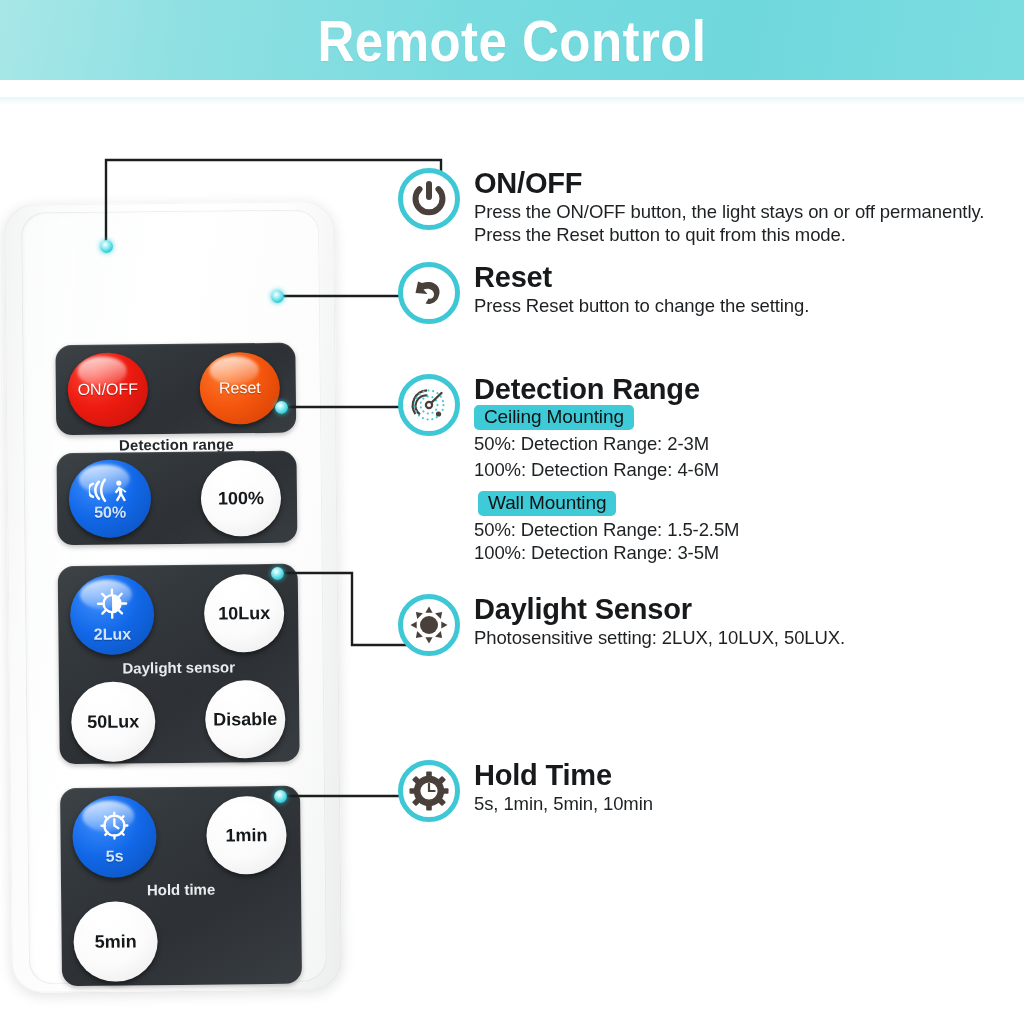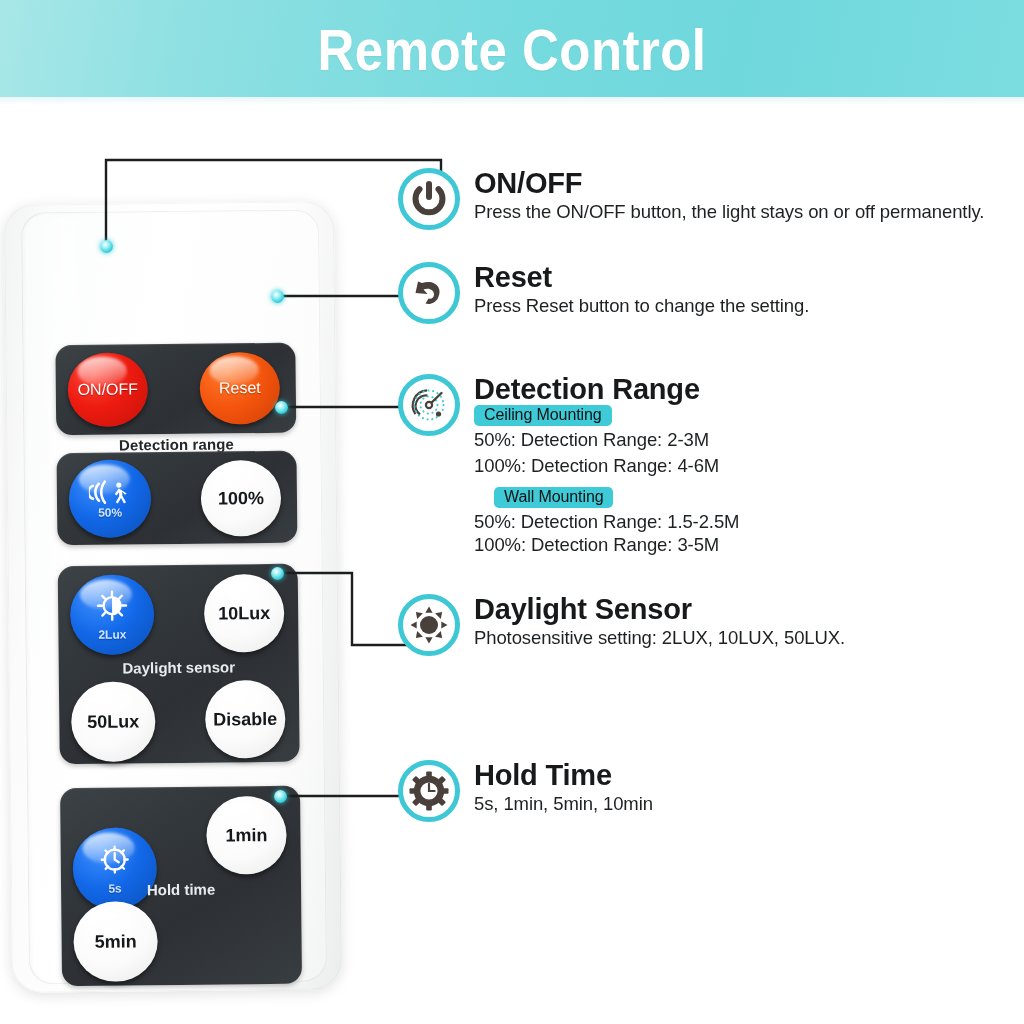--- a/index.html
+++ b/index.html
@@ -7,21 +7,21 @@
     width:1024px;height:1024px;
     background:#ffffff;
     font-family:"Liberation Sans", sans-serif;
     overflow:hidden;
     position:relative;
   }
   .page{position:absolute;inset:0;}
 
   
   .header{
-    position:absolute;left:0;top:0;width:1024px;height:97px;
+    position:absolute;left:0;top:0;width:1024px;height:80px;
     background:linear-gradient(100deg,#a8e7e8 0%,#8fe0e2 18%,#77dbdf 48%,#6fd8dd 72%,#7cdde0 100%);
     display:flex;align-items:center;justify-content:center;
   }
   .header-title{
     color:#ffffff;
     font-size:58px;
     font-weight:bold;
     letter-spacing:0.5px;
     transform:scaleX(0.88);
     text-shadow:0 1px 2px rgba(0,0,0,0.06);
@@ -96,31 +96,31 @@
     background:linear-gradient(170deg,rgba(255,255,255,0.85),rgba(255,255,255,0.05));
     border-radius:50%;filter:blur(1.5px);pointer-events:none;
   }
   .key-red{background:radial-gradient(circle at 34% 28%,#ff4b3d 0%,#ee1b10 45%,#c4110a 100%);}
   .key-orange{background:radial-gradient(circle at 34% 28%,#ff7a2e 0%,#f4550d 48%,#cf3e05 100%);}
   .key-blue{background:radial-gradient(circle at 34% 26%,#3f90ff 0%,#1268e8 48%,#0b4fb8 100%);}
   .key-white{background:radial-gradient(circle at 38% 26%,#ffffff 0%,#fbfbfb 55%,#e9e9e9 100%);}
   .key-label{position:relative;z-index:2;font-weight:bold;line-height:1;}
   .lbl-on-light{color:#ffffff;font-size:16px;text-shadow:0 1px 1px rgba(0,0,0,0.35);font-weight:normal;}
   .lbl-on-dark{color:#16191b;font-size:18px;}
-  .lbl-blue-sub{color:#cfe4ff;font-size:12px;font-weight:bold;margin-top:2px;text-shadow:0 1px 1px rgba(0,0,0,.3);}
+  .lbl-blue-sub{color:#cfe4ff;font-size:16px;font-weight:bold;margin-top:2px;text-shadow:0 1px 1px rgba(0,0,0,.3);}
 
   .k-onoff{left:62px;top:149px;width:80px;height:74px;}
   .k-reset{left:194px;top:150px;width:80px;height:72px;}
   .k-50{left:62px;top:256px;width:82px;height:78px;}
   .k-100{left:194px;top:258px;width:80px;height:76px;}
   .k-2lux{left:62px;top:371px;width:84px;height:80px;text-align:center;}
   .k-10lux{left:196px;top:372px;width:80px;height:78px;}
   .k-50lux{left:62px;top:478px;width:84px;height:80px;}
   .k-disable{left:196px;top:478px;width:80px;height:78px;text-align:center;}
-  .k-5s{left:62px;top:624px;width:84px;height:82px;}
+  .k-5s{left:62px;top:592px;width:84px;height:82px;}
   .k-1min{left:196px;top:594px;width:80px;height:78px;text-align:center;}
   .k-5min{left:62px;top:698px;width:84px;height:80px;}
   .k-10min{left:196px;top:698px;width:80px;height:78px;}
 
   .icon-svg{position:relative;z-index:2;display:block;}
 
   
   .connectors{position:absolute;left:0;top:0;width:1024px;height:1024px;pointer-events:none;}
   .dot{
     position:absolute;width:13px;height:13px;border-radius:50%;
@@ -148,25 +148,25 @@
     letter-spacing:-0.1px;white-space:nowrap;
   }
   .e-onoff{left:0px;top:168px;}
   .e-reset{left:0px;top:262px;}
   .e-range{left:0px;top:374px;}
   .e-daylight{left:0px;top:594px;}
   .e-hold{left:0px;top:760px;}
 
   .tag{
     display:inline-block;background:#3ecad6;color:#101213;
-    font-size:16px;font-weight:normal;
+    font-size:19px;font-weight:normal;
     padding:1px 10px 2px 10px;border-radius:5px;margin-bottom:1px;
     letter-spacing:-0.1px;
   }
-  .tag-wall{margin-left:20px;}
+  .tag-wall{margin-left:4px;}
   .gap{height:10px;}
 </style>
 </head>
 <body>
 
 <div class="page">
 
   <div class="header">
     <div class="header-title">Remote Control</div>
   </div>
@@ -295,20 +295,21 @@
     <div class="entry e-onoff">
       <div class="badge">
         <svg width="38" height="38" viewBox="0 0 38 38">
           <path d="M19 4 v13" stroke="#4a403b" stroke-width="6" stroke-linecap="round" fill="none"></path>
           <path d="M9.5 9.2 A13.5 13.5 0 1 0 28.5 9.2" stroke="#4a403b" stroke-width="6" fill="none" stroke-linecap="round"></path>
         </svg>
       </div>
       <div class="etext">
         <div class="etitle">ON/OFF</div>
         <div class="edesc">Press the ON/OFF button, the light stays on or off permanently.</div>
+        <div class="edesc" style="margin-top:0">Press the Reset button to quit from this mode.</div>
       </div>
     </div>
 
     <div class="entry e-reset">
       <div class="badge">
         <svg width="38" height="38" viewBox="0 0 38 38">
           <path d="M12 9 C26 5, 33 15, 28 24 C25.5 29, 20 31, 15.5 29.5 L18.5 24.5 C21.5 25.5, 24 23.5, 24 20.5 C24 16, 19 13.5, 13.5 15.5 L17.5 20 L5.5 19 L8 7.5 Z" fill="#4a403b"></path>
         </svg>
       </div>
       <div class="etext">

